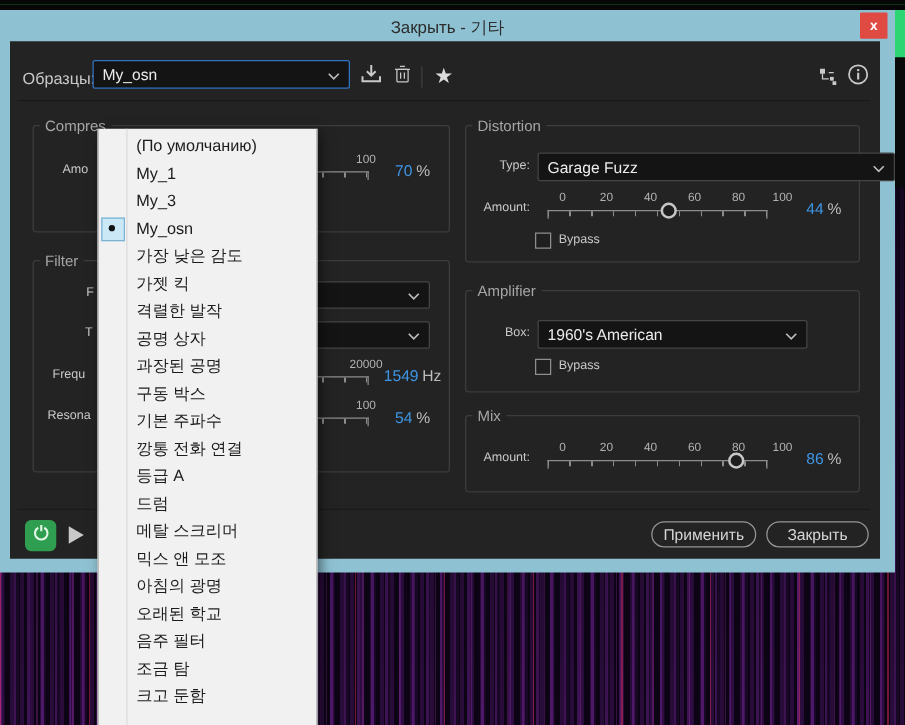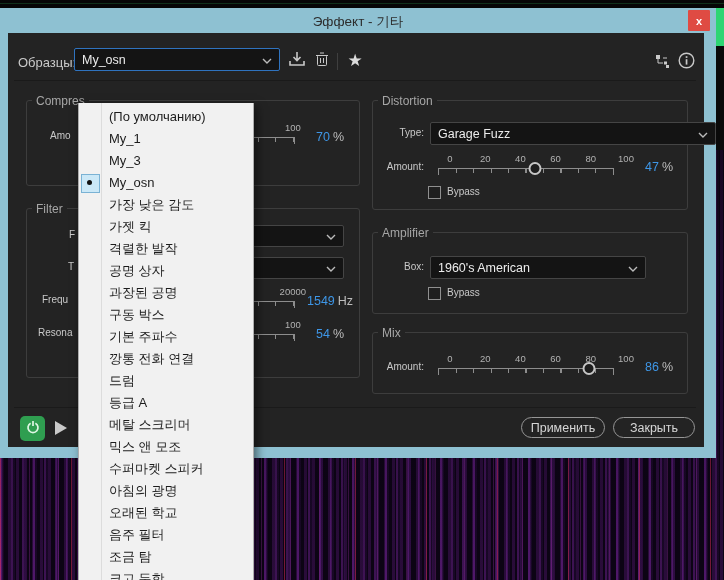--- a/index.html
+++ b/index.html
@@ -75,21 +75,21 @@
 </head>
 <body>
 
 <div class="stage">
 
   <div class="abs top-strip"></div>
   <div class="abs right-green"></div>
   <div class="abs right-dark"></div>
 
   <div class="abs frame"></div>
-  <div class="abs title-text">Эффект - 기타</div>
+  <div class="abs title-text">Закрыть - 기타</div>
   <div class="abs close-btn">x</div>
   <div class="abs content"></div>
 
   <div class="abs lbl lbl-presets">Образцы:</div>
   <div class="abs combo combo-main">
     <span>My_osn</span>
     <span>
       <svg width="10" height="6" viewBox="0 0 10 6">
           <path d="M1 1l4 4 4-4" stroke="#bbbbbb" stroke-width="1.4" fill="none"></path>
         </svg>
@@ -200,21 +200,21 @@
     <span class="tick" style="left:0%;">0</span>
     <span class="tick" style="left:20%;">20</span>
     <span class="tick" style="left:40%;">40</span>
     <span class="tick" style="left:60%;">60</span>
     <span class="tick" style="left:80%;">80</span>
     <span class="tick" style="left:100%;">100</span>
     <div class="track"></div>
     <div class="handle" style="left: 55%;"></div>
   </div>
   <div class="abs value" style="left:645px;top:160px;">
-    <span class="num">47</span><span class="unit">%</span>
+    <span class="num">44</span><span class="unit">%</span>
   </div>
   <div class="abs checkbox" style="left:428px;top:186px;"></div>
   <div class="abs lbl" style="left:447px;top:186px;">Bypass</div>
 
   <div class="abs group" style="left:372px;top:232px;width:316px;height:82px;"></div>
   <div class="abs legend" style="left:378px;top:226px;">Amplifier</div>
   <div class="abs lbl r-align" style="left:382px;top:261px;width:42px;">Box:</div>
   <div class="abs combo" style="left:430px;top:256px;width:216px;height:23px;">
     <span>1960's American</span>
     <span>
@@ -294,35 +294,32 @@
       <div class="preset-item">
         <span>구동 박스</span>
       </div>
       <div class="preset-item">
         <span>기본 주파수</span>
       </div>
       <div class="preset-item">
         <span>깡통 전화 연결</span>
       </div>
       <div class="preset-item">
+        <span>등급 A</span>
+      </div>
+      <div class="preset-item">
         <span>드럼</span>
       </div>
       <div class="preset-item">
-        <span>등급 A</span>
-      </div>
-      <div class="preset-item">
         <span>메탈 스크리머</span>
       </div>
       <div class="preset-item">
         <span>믹스 앤 모조</span>
       </div>
       <div class="preset-item">
-        <span>수퍼마켓 스피커</span>
-      </div>
-      <div class="preset-item">
         <span>아침의 광명</span>
       </div>
       <div class="preset-item">
         <span>오래된 학교</span>
       </div>
       <div class="preset-item">
         <span>음주 필터</span>
       </div>
       <div class="preset-item">
         <span>조금 탐</span>

